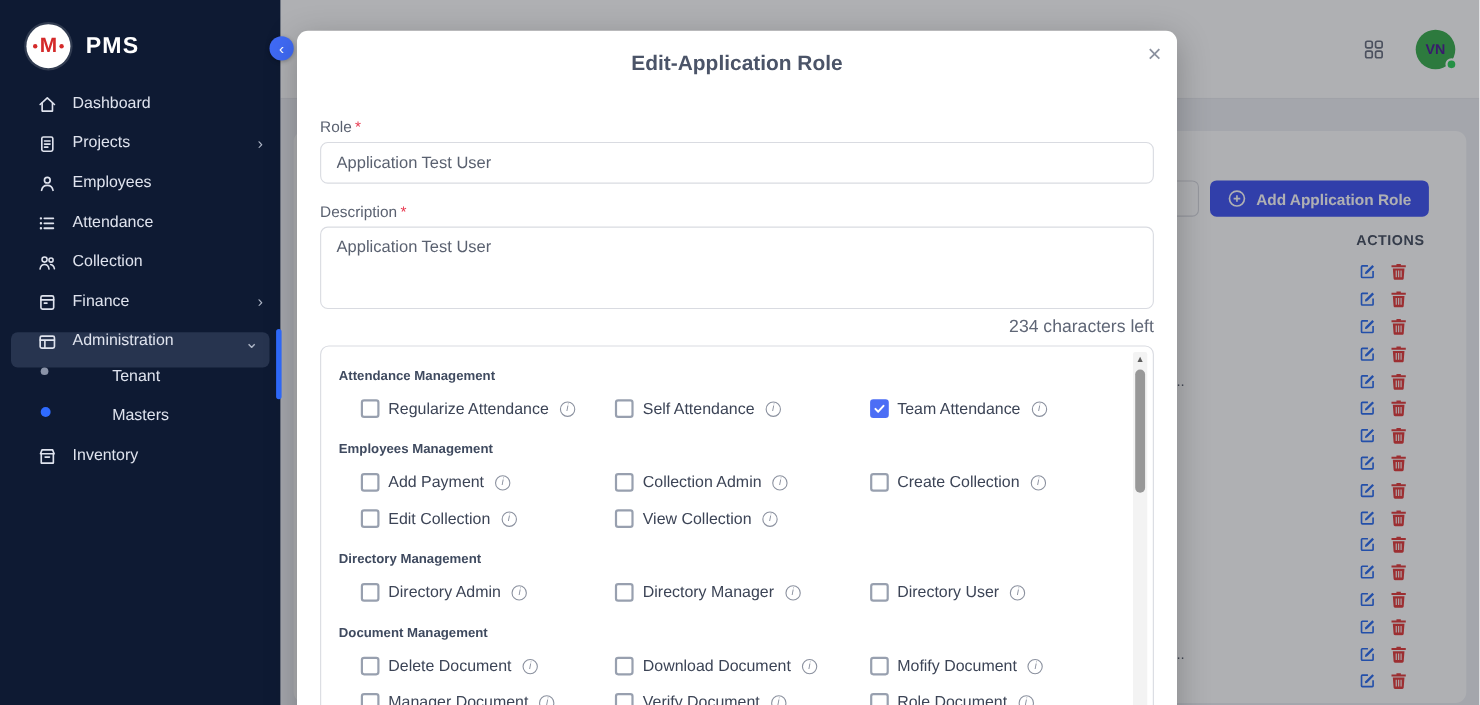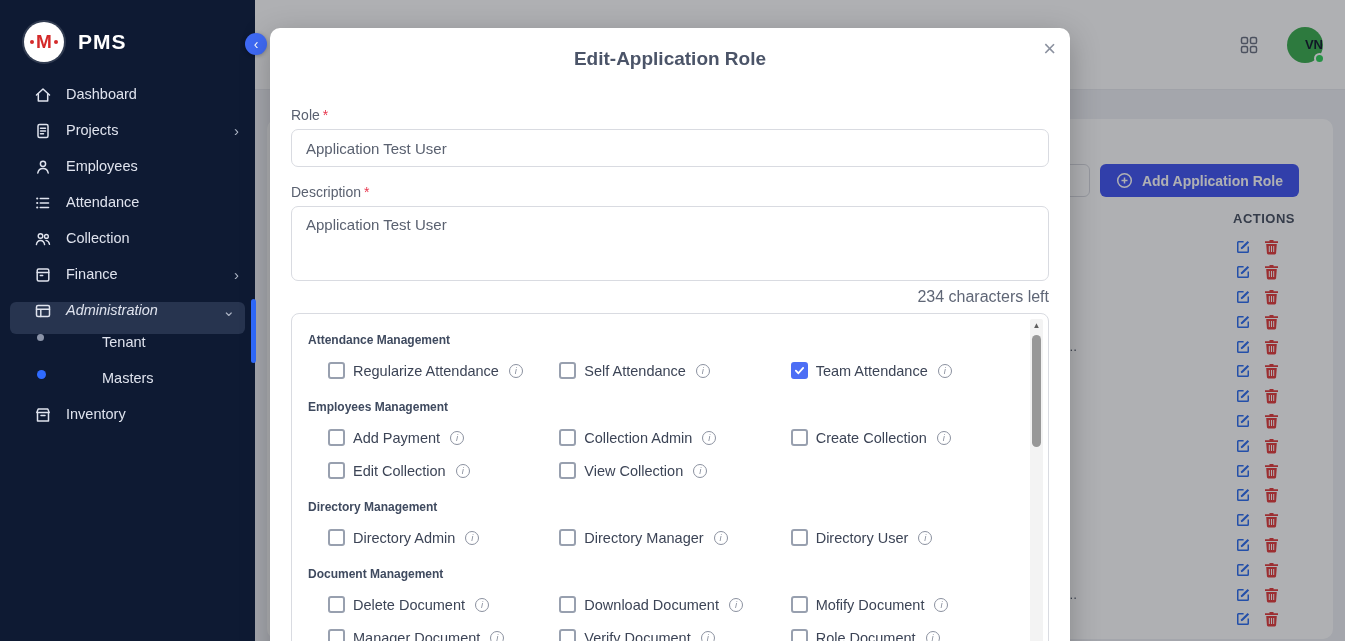--- a/index.html
+++ b/index.html
@@ -11,34 +11,34 @@
   .logo-row { display:flex; align-items:center; gap:14px; padding:22px 20px 18px 24px; }
   .logo-badge { width:40px; height:40px; border-radius:50%; background:#fff; display:flex; align-items:center; justify-content:center;
                 color:#d42a2a; font-weight:900; font-size:19px; gap:2px; box-shadow:0 0 0 2px rgba(255,255,255,.15); }
   .logo-dot { width:4px; height:4px; border-radius:50%; background:#d42a2a; display:inline-block; }
   .logo-text { color:#fff; font-size:21px; font-weight:700; letter-spacing:1px; }
   .nav { margin-top:6px; }
   .nav-item { display:flex; gap:14px; height:36px; padding:0 16px 0 34px; font-size:14.5px; color:#dfe3ee; cursor:pointer; }
   .nav-item .nav-icon { width:18px; height:18px; display:inline-flex; }
   .nav-item .nav-label { flex:1; }
   .nav-item .chev { color:#aeb6c6; font-size:15px; }
-  .nav-item.active-parent { background:#27344f; border-radius:6px; margin:0 10px; padding:0 10px 0 24px; height:32px;font-style:italic; }
+  .nav-item.active-parent { background:#27344f; border-radius:6px; margin:0 10px; padding:0 10px 0 24px; height:32px; }
   .nav-item.sub { padding-left:37px; height:36px; }
   .dot { width:7px; height:7px; border-radius:50%; background:#8a93a8; margin-right:44px; }
   .dot.dot-active { width:9px; height:9px; background:#2f6bff; margin-right:42px; }
   .active-bar { position:absolute; left:251px; top:299px; width:5px; height:64px; background:#2f6bff; border-radius:4px; z-index:150; }
   .collapse-btn { position:absolute; left:245px; top:33px; width:22px; height:22px; border-radius:50%; background:#3f6af5; color:#fff;
                   border:none; font-size:14px; line-height:20px; text-align:center; cursor:pointer; z-index:150; box-shadow:0 1px 4px rgba(0,0,0,.3); padding:0; }
 
   
   .main { position:absolute; left:255px; top:0; right:0; bottom:0; background:#eef0f4; }
   .topbar { height:90px; background:#fff; display:flex; align-items:center; justify-content:flex-end; gap:28px; padding-right:22px; border-bottom:1px solid #e9eaee; }
   .grid-icon { display:inline-flex; cursor:pointer; }
-  .avatar { position:relative; width:36px; height:36px; border-radius:50%; background:#3aad4e; color:#0f172a; font-size:13px; font-weight:700;
-            display:flex; align-items:center; justify-content:flex-end; cursor:pointer; }
+  .avatar { position:relative; width:36px; height:36px; border-radius:50%; background:#3aad4e; color:#4c1d95; font-size:13px; font-weight:700;
+            display:flex; align-items:center; justify-content:center; cursor:pointer; }
   .avatar .status-dot { position:absolute; right:-2px; bottom:-1px; width:11px; height:11px; border-radius:50%; background:#2ed158; border:2px solid #fff; }
   .panel { margin:29px 12px 0 12px; background:#fff; border-radius:10px; height:520px; }
   .panel-head { display:flex; justify-content:flex-end; align-items:center; gap:10px; padding:45px 34px 0 0; }
   .bg-search { width:220px; height:33px; border:1px solid #d8dae0; border-radius:6px; background:#fff; padding:0 10px; font-size:14px; }
   .add-role-btn { display:flex; align-items:center; gap:9px; height:33px; padding:0 16px; background:#4154f1; color:#fff; border:none;
                   border-radius:6px; font-size:14px; font-weight:600; cursor:pointer; font-family:inherit; }
   .actions-header { text-align:right; padding-right:38px; margin-top:14px; font-size:13px; font-weight:700; letter-spacing:.5px; color:#464f60; }
   .table-rows { margin-top:9px; }
   .trow { display:flex; align-items:center; justify-content:flex-end; height:24.8px; padding-right:53px; }
   .trow-label { margin-right:158px; font-size:13.5px; color:#5a6270; white-space:nowrap; }

